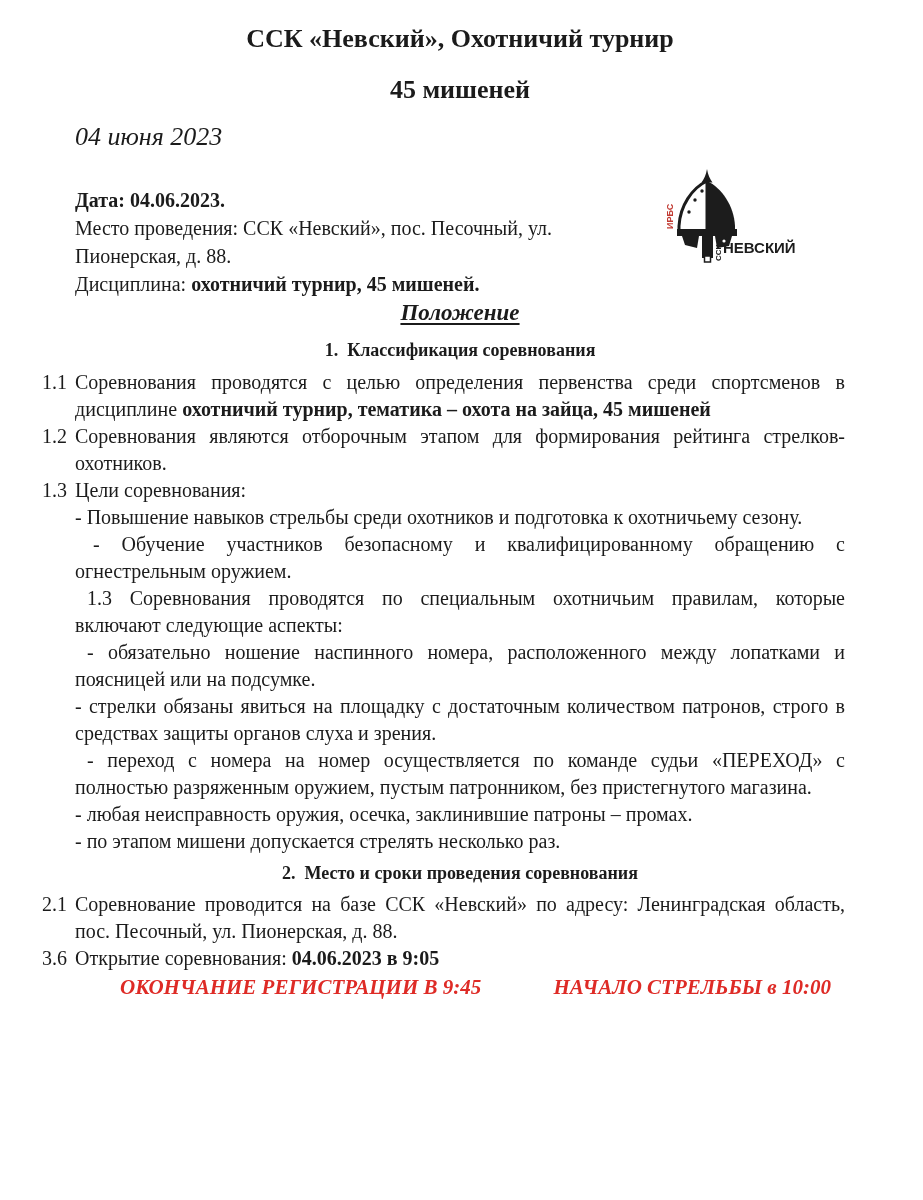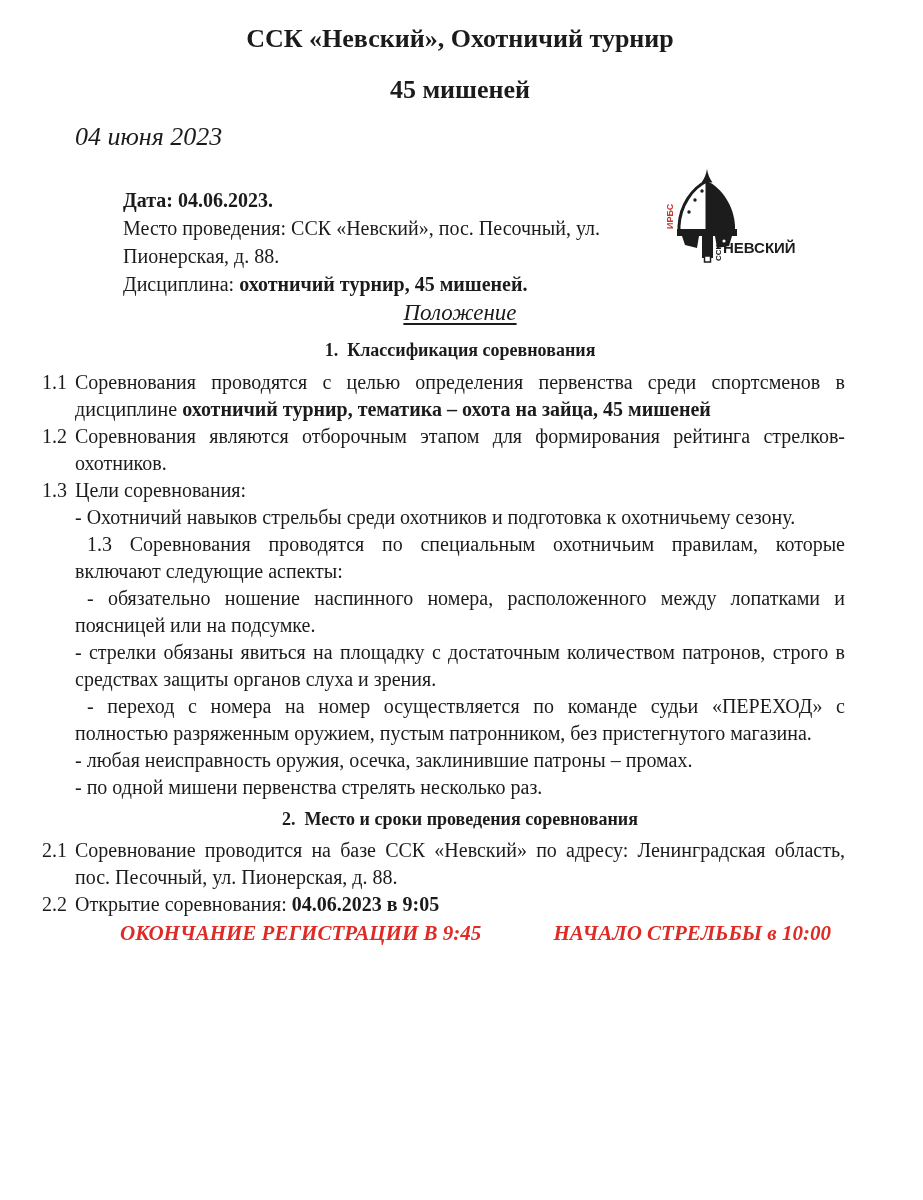--- a/index.html
+++ b/index.html
@@ -19,30 +19,30 @@
   .doc-subtitle {
     margin: 21px 0 0 0; text-align: center;
     font-size: 26px; font-weight: bold; line-height: 30px;
   }
   .date-row {
     display: flex; justify-content: space-between;
     margin-top: 17px; line-height: 30px;
     font-size: 26px; font-weight: normal; font-style: italic;
   }
 
-  .info-block { position: relative; margin-top: 34px; font-size: 20px; line-height: 28px; margin-left: 48px; }
+  .info-block { position: relative; margin-top: 34px; font-size: 20px; line-height: 28px; }
   .info-text { max-width: 580px; }
   .info-text p { margin: 0; }
   .bold { font-weight: bold; }
 
   .logo { position: absolute; top: -18px; right: 30px; width: 160px; height: 98px; }
 
   .polozhenie {
     margin: 0; text-align: center;
-    font-size: 23px; font-weight: normal; font-style: italic;
+    font-size: 23px; font-weight: bold; font-style: italic;
     text-decoration: underline; text-underline-offset: 3px;
     line-height: 30px;
   }
   .sec-heading {
     text-align: center; font-weight: bold;
     font-size: 18px; line-height: 26px; margin: 9px 0 6px 0;
   }
   .sec-heading.second { margin-top: 5px; margin-bottom: 5px; }
 
   .body-text p { margin: 0; font-size: 20px; line-height: 27px; text-align: justify; }
@@ -115,36 +115,37 @@
 
   <div class="body-text">
     <div class="sec-heading">1.&nbsp; Классификация соревнования</div>
 
     <p class="num-item"><span class="num">1.1</span><span>Соревнования проводятся с целью определения первенства среди спортсменов в дисциплине </span><span class="bold">охотничий турнир, тематика – охота на зайца, 45 мишеней</span></p>
 
     <p class="num-item"><span class="num">1.2</span><span>Соревнования являются отборочным этапом для формирования рейтинга стрелков-охотников.</span></p>
 
     <p class="num-item"><span class="num">1.3</span><span>Цели соревнования:</span></p>
 
-    <p>- Охотничий навыков стрельбы среди охотников и подготовка к охотничьему сезону.</p>
+    <p>- Повышение навыков стрельбы среди охотников и подготовка к охотничьему сезону.</p>
+    <p class="indent-md">- Обучение участников безопасному и квалифицированному обращению с огнестрельным оружием.</p>
 
     <p class="indent-sm">1.3 Соревнования проводятся по специальным охотничьим правилам, которые включают следующие аспекты:</p>
     <p class="indent-sm">- обязательно ношение наспинного номера, расположенного между лопатками и поясницей или на подсумке.</p>
     <p>- стрелки обязаны явиться на площадку с достаточным количеством патронов, строго в средствах защиты органов слуха и зрения.</p>
     <p class="indent-sm">- переход с номера на номер осуществляется по команде судьи «ПЕРЕХОД» с полностью разряженным оружием, пустым патронником, без пристегнутого магазина.</p>
     <p>- любая неисправность оружия, осечка, заклинившие патроны – промах.</p>
-    <p>- по одной мишени первенства стрелять несколько раз.</p>
+    <p>- по этапом мишени допускается стрелять несколько раз.</p>
   </div>
 
   <div class="body-text">
     <div class="sec-heading second">2.&nbsp; Место и сроки проведения соревнования</div>
 
     <p class="num-item"><span class="num">2.1</span><span>Соревнование проводится на базе ССК «Невский» по адресу: Ленинградская область, пос. Песочный, ул. Пионерская, д. 88.</span></p>
 
-    <p class="num-item"><span class="num">2.2</span><span>Открытие соревнования: </span><span class="bold">04.06.2023 в 9:05</span></p>
+    <p class="num-item"><span class="num">3.6</span><span>Открытие соревнования: </span><span class="bold">04.06.2023 в 9:05</span></p>
 
     <div class="red-row">
       <span>ОКОНЧАНИЕ РЕГИСТРАЦИИ В 9:45</span>
       <span>НАЧАЛО СТРЕЛЬБЫ в 10:00</span>
     </div>
 
   </div>
 
 </div>
 

